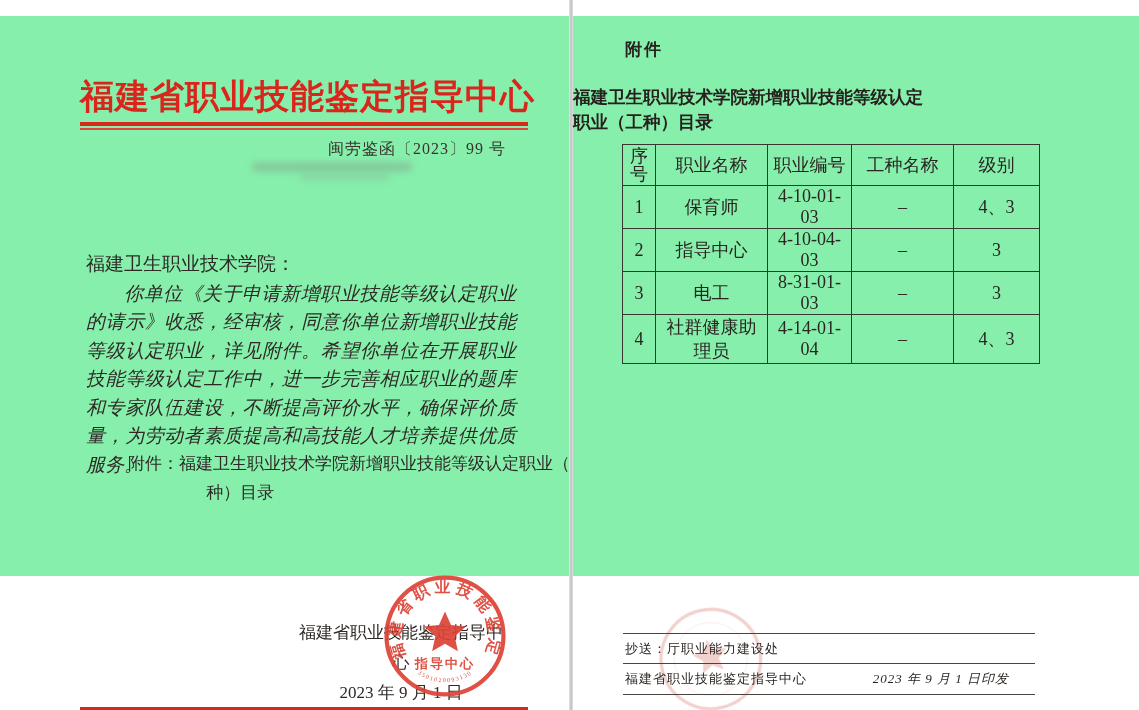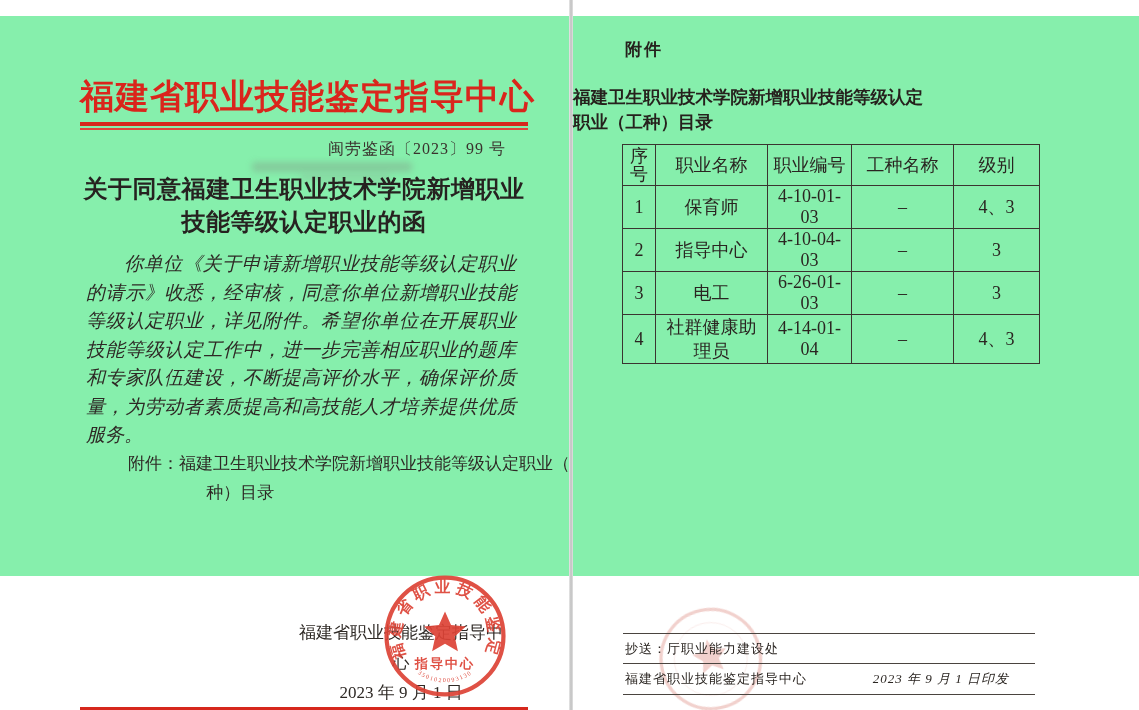--- a/index.html
+++ b/index.html
@@ -82,26 +82,23 @@
   <div class="red-rule" id="rule-top">
     <div class="thick"></div>
       <div class="thin"></div>
   </div>
 
   <div class="ghost-smudge"></div>
   <div class="ghost-smudge2"></div>
 
   <div class="doc-number">闽劳鉴函〔2023〕99 号</div>
 
-  <div class="doc-title">
-    <div>关于同意福建卫生职业技术学院新增职业</div>
-    <div>技能等级认定职业的函</div>
-  </div>
 
   <div class="letter-body">
+    <p class="salutation">福建卫生职业技术学院：</p>
     <p class="para">你单位《关于申请新增职业技能等级认定职业的请示》收悉，经审核，同意你单位新增职业技能等级认定职业，详见附件。希望你单位在开展职业技能等级认定工作中，进一步完善相应职业的题库和专家队伍建设，不断提高评价水平，确保评价质量，为劳动者素质提高和高技能人才培养提供优质服务。</p>
   </div>
 
   <div class="attachment-note">附件：福建卫生职业技术学院新增职业技能等级认定职业（工种）目录</div>
 
   <div class="signature-block">
     <div>福建省职业技能鉴定指导中心</div>
     <div>2023 年 9 月 1 日</div>
   </div>
 
@@ -168,21 +165,21 @@
         <tr>
           <td>2</td>
           <td>指导中心</td>
           <td>4-10-04-03</td>
           <td>–</td>
           <td>3</td>
         </tr>
         <tr>
           <td>3</td>
           <td>电工</td>
-          <td>6-26-01-03</td>
+          <td>8-31-01-03</td>
           <td>–</td>
           <td>3</td>
         </tr>
         <tr>
           <td>4</td>
           <td>社群健康助理员</td>
           <td>4-14-01-04</td>
           <td>–</td>
           <td>4、3</td>
         </tr>

